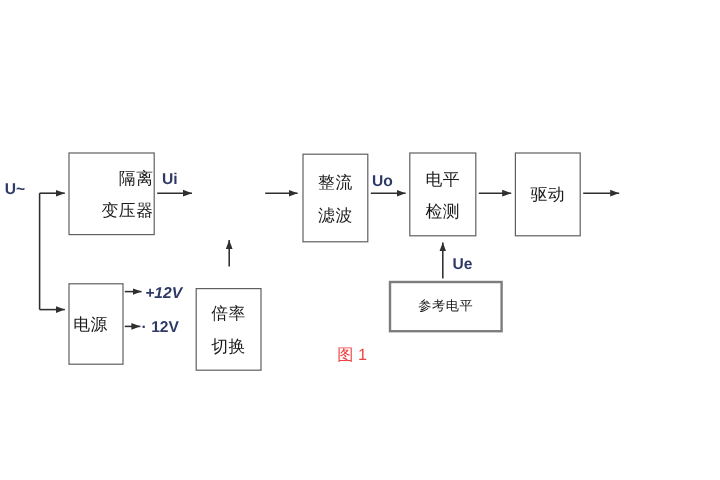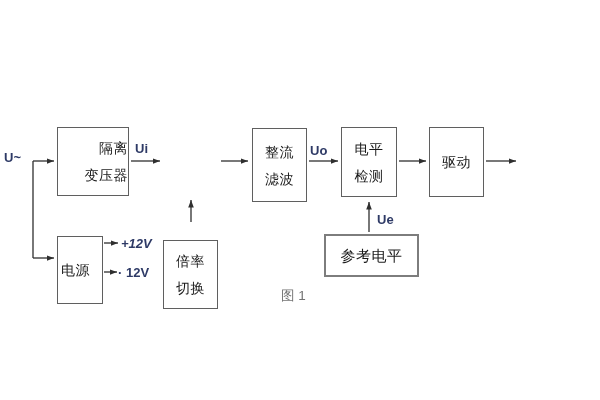--- a/index.html
+++ b/index.html
@@ -33,34 +33,34 @@
     row-gap: 13px;
     font-size: 14px;
     line-height: 1;
     color: #1a1a1a;
     letter-spacing: 0.5px;
   }
   .box.left-pad10 { align-items: flex-end; padding-left: 10px; }
   .box.left-pad3  { align-items: flex-start; padding-left: 3px; }
   .box.reference {
     border: 2px solid #7d7d7d;
-    font-size: 15px;
+    font-size: 11px;
   }
   .sig {
     position: absolute;
     font-size: 13px;
     font-weight: 700;
     color: #2e3a66;
     line-height: 1;
     white-space: nowrap;
   }
   .caption {
     position: absolute;
     font-size: 13.5px;
-    color: #737373;
+    color: #ef4444;
     line-height: 1;
     white-space: nowrap;
   }
 </style>
 </head>
 <body>
 
 <div class="canvas">
 
   <svg class="wires" width="600" height="400" viewBox="0 0 600 400">

